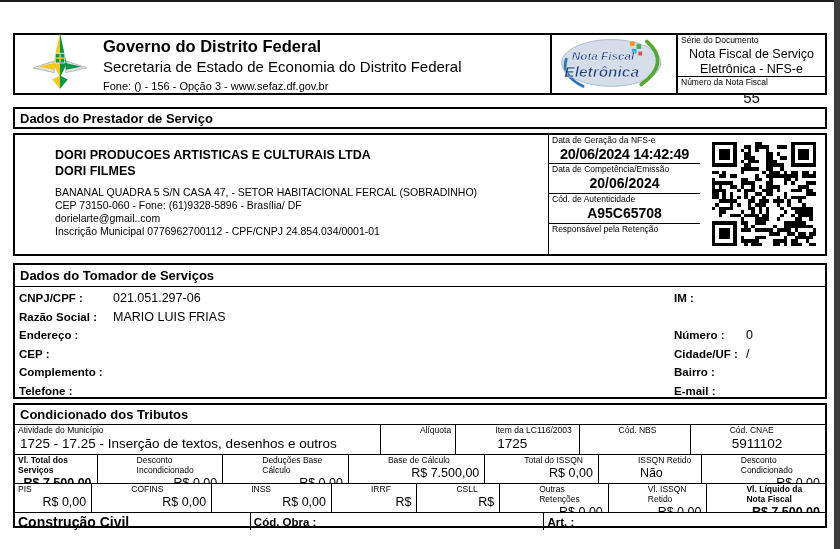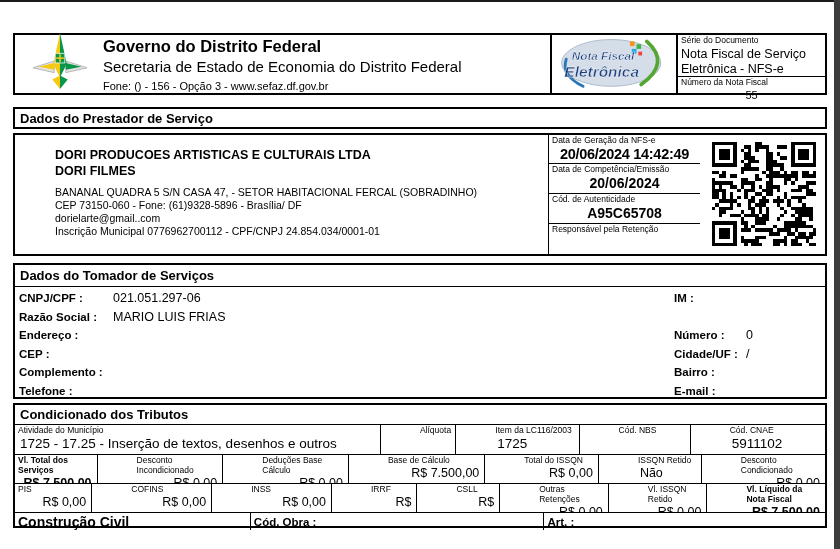--- a/index.html
+++ b/index.html
@@ -15,22 +15,22 @@
   .h-gov{flex:1;display:flex;align-items:center;padding-left:16px;box-sizing:border-box;}
   .h-gov-text{margin-left:14px;}
   .h-title{font-size:16.5px;font-weight:bold;line-height:1.25;}
   .h-sub{font-size:15px;line-height:1.3;}
   .h-phone{font-size:11px;margin-top:3px;}
   .h-nfe{width:126px;border-left:2px solid #000;box-sizing:border-box;display:flex;align-items:center;justify-content:center;}
   .h-serie{width:149px;border-left:2px solid #000;box-sizing:border-box;display:flex;flex-direction:column;}
   .h-serie-top{height:42px;border-bottom:1.5px solid #000;box-sizing:border-box;padding:1px 3px;}
   .h-serie-bot{flex:1;padding:1px 3px;}
   .lbl{font-size:8.5px;text-align:left;line-height:1.15;}
-  .h-serie-val{font-size:12.5px;text-align:left;line-height:1.15;margin-top:1px;}
-  .h-num-val{font-size:11px;text-align:center;margin-top:1px;}
+  .h-serie-val{font-size:12.5px;text-align:center;line-height:1.15;margin-top:1px;}
+  .h-num-val{font-size:15px;text-align:center;margin-top:1px;}
 
   
   .sect-title{font-size:13px;font-weight:bold;padding-left:5px;display:flex;align-items:center;}
 
   
   .prest-title{position:absolute;left:0;top:74px;width:814px;height:22px;}
   .prest-body{position:absolute;left:0;top:100px;width:814px;height:123px;}
   .prest-company{position:absolute;left:40px;top:12px;}
   .pc-name{font-size:12.5px;font-weight:bold;line-height:1.3;}
   .pc-addr{font-size:10.5px;line-height:1.25;margin-top:6px;}

